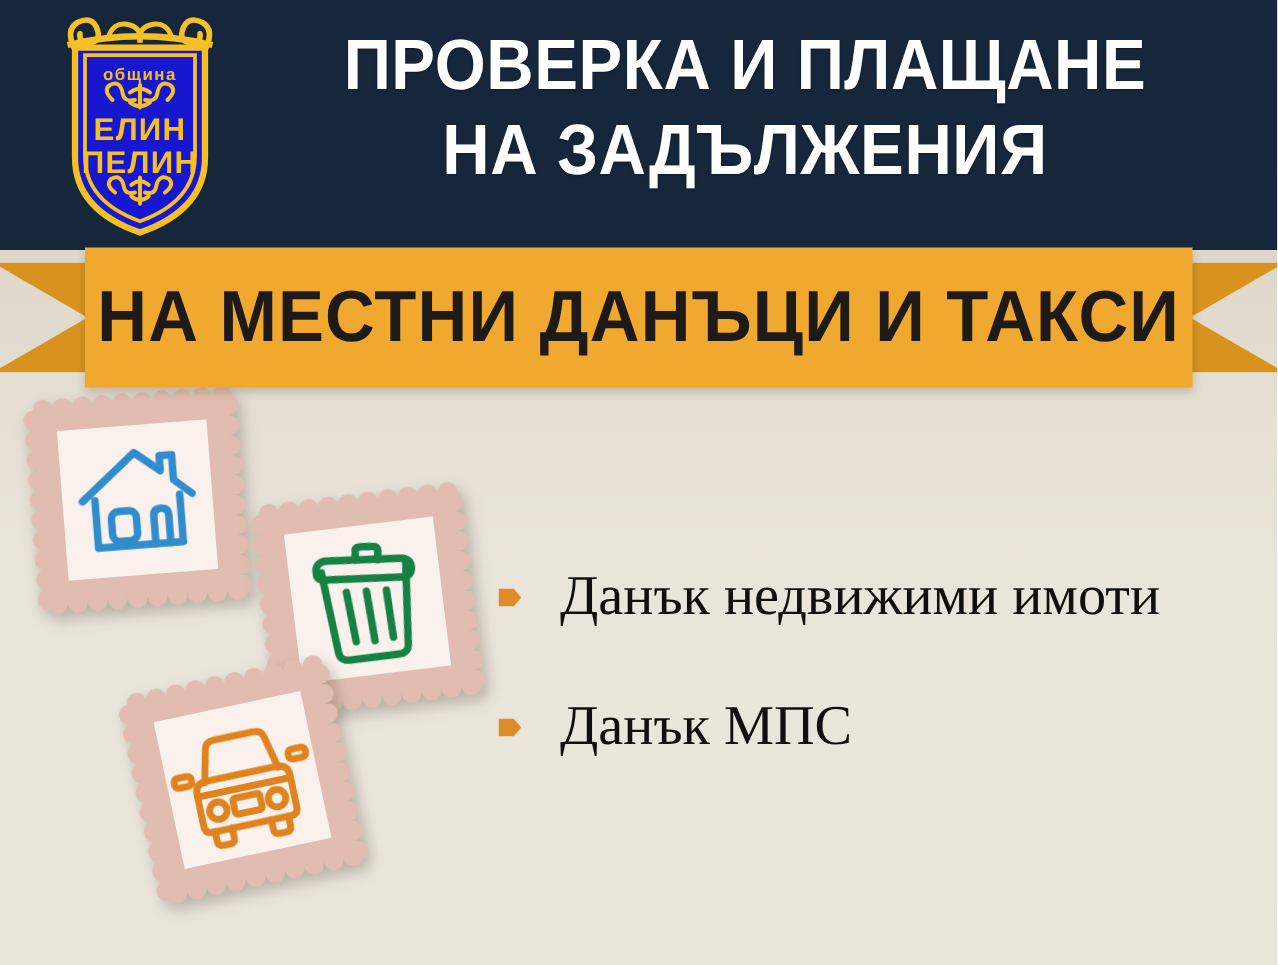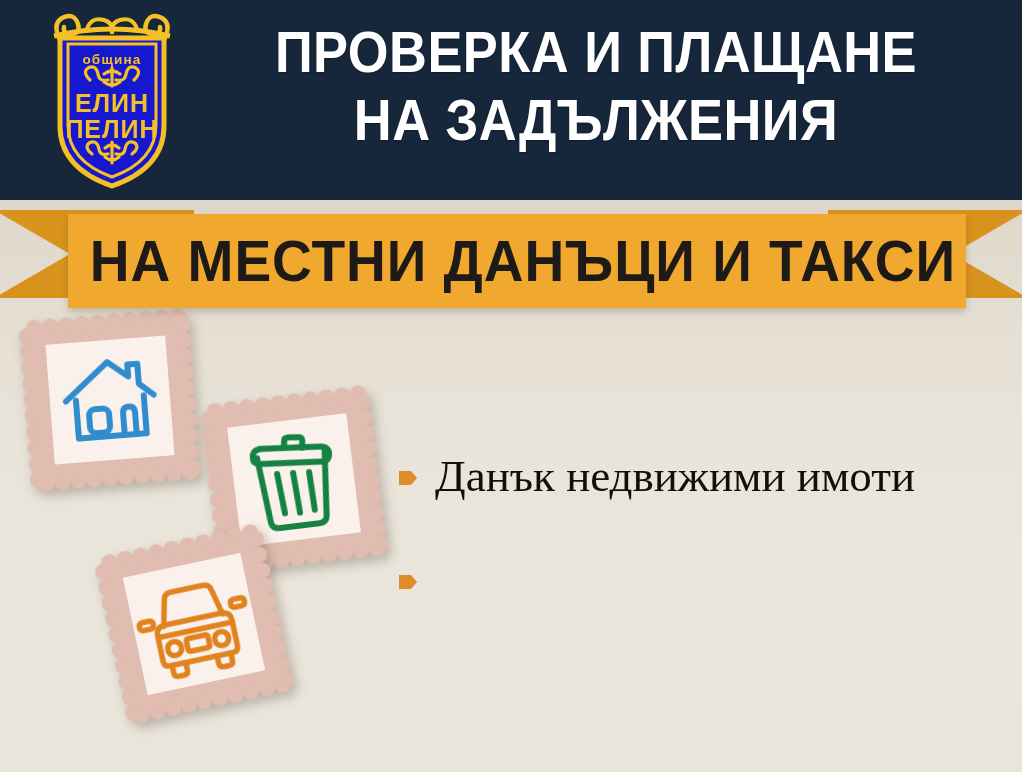--- a/index.html
+++ b/index.html
@@ -102,29 +102,28 @@
     width: 92px;
     height: 22px;
     background: #c07f17;
   }
   .ribbon-fold.left { left: 68px; clip-path: polygon(0 0, 92px 0, 92px 22px); }
   .ribbon-fold.right { right: 68px; clip-path: polygon(0 0, 92px 0, 0 22px); }
 
   .ribbon-main {
     position: absolute;
     left: 68px;
-    top: 16px;
+    top: 0px;
     width: 886px;
-    height: 94px;
+    height: 112px;
     background: #f0a92e;
     box-shadow: 0 4px 7px rgba(60,45,20,0.22);
     display: flex;
     align-items: center;
     justify-content: center;
-    padding-left: 12px;
   }
   .ribbon-text {
     color: #1d1a17;
     font-family: "Liberation Sans Narrow", "Liberation Sans", sans-serif;
     font-weight: bold;
     font-size: 58px;
     line-height: 58px;
     letter-spacing: 1px;
     white-space: nowrap;
     transform: scaleX(0.95);
@@ -164,20 +163,21 @@
     margin-right: 17px;
     margin-top: 3px;
   }
   .bullet-marker svg { display:block; width: 20px; height: 22px; }
   .bullet-label {
     font-family: "Liberation Serif", "DejaVu Serif", serif;
     font-size: 45px;
     line-height: 50px;
     color: #100f0d;
     white-space: nowrap;
+    margin-left: 13px;
   }
 </style>
 </head>
 <body>
 
 <div id="poster">
 
   <div class="header-bar"></div>
 
   <div class="emblem">
@@ -429,17 +429,18 @@
       <span class="bullet-label">Данък недвижими имоти</span>
     </div>
 
 
     <div class="bullet-row">
       <span class="bullet-marker">
         <svg viewBox="0 0 20 22" xmlns="http://www.w3.org/2000/svg">
           <path d="M1 4 L13 4 L19 11 L13 18 L1 18 Z" fill="#e08b2a"></path>
         </svg>
       </span>
+      <span class="bullet-label">Данък МПС</span>
     </div>
 
   </div>
 
 </div>
 
 </body></html>

